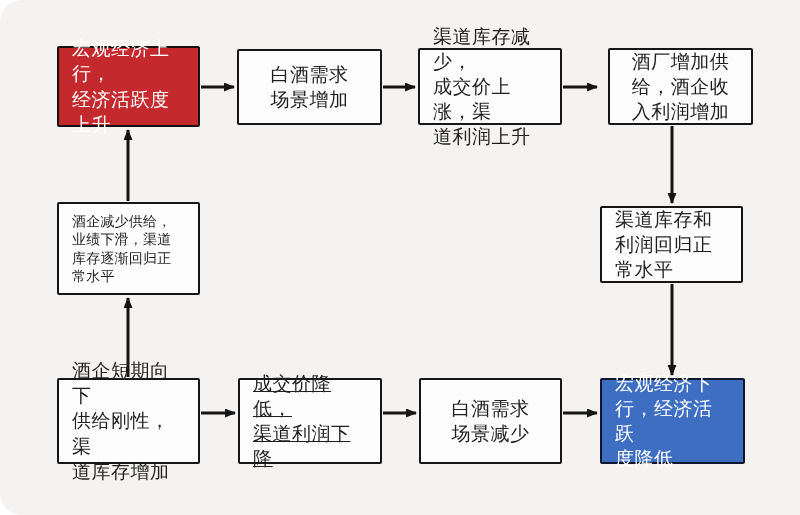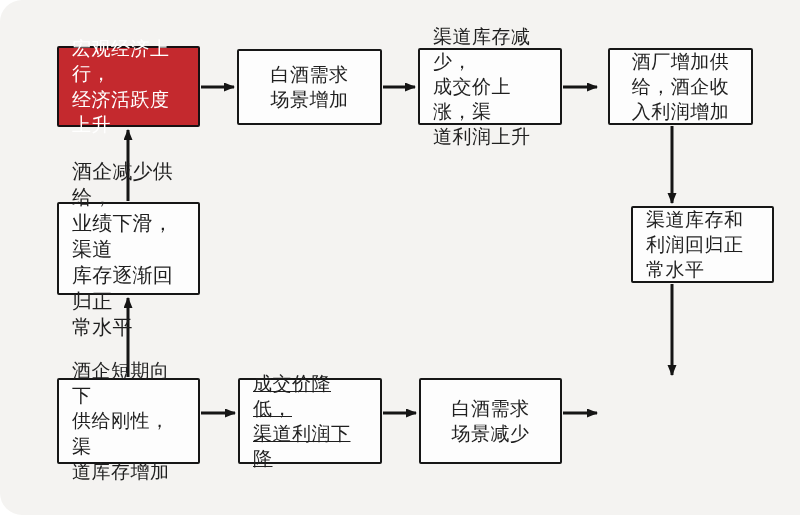--- a/index.html
+++ b/index.html
@@ -45,28 +45,28 @@
   .node--red {
     background: var(--accent_red, #c4292e);
     border-color: #181012;
     color: #ffffff;
   }
   .node--blue {
     background: var(--accent_blue, #3e6ec2);
     border-color: #10182b;
     color: #ffffff;
   }
-  .node--small { font-size: 20px; line-height: 1.3; letter-spacing: 0.2px; }
+  .node--small { font-size: 14px; line-height: 1.3; letter-spacing: 0.2px; }
 
   
   #n-macro_up        { left: 57px;  top: 46px;  width: 143px; height: 81px; }
   #n-demand_up       { left: 237px; top: 49px;  width: 145px; height: 76px; }
   #n-channel_up      { left: 418px; top: 48px;  width: 144px; height: 77px; }
   #n-supply_up       { left: 600px; top: 48px;  width: 145px; height: 77px; margin-left: 8px; }
-  #n-normalize_right { left: 600px; top: 206px; width: 143px; height: 77px; margin-left: 31px; }
+  #n-normalize_right { left: 600px; top: 206px; width: 143px; height: 77px; }
   #n-macro_down      { left: 600px; top: 378px; width: 145px; height: 86px; }
   #n-supply_rigidity { left: 57px;  top: 378px; width: 143px; height: 86px; }
   #n-price_down      { left: 238px; top: 378px; width: 144px; height: 86px; text-decoration: underline; }
   #n-demand_down     { left: 419px; top: 378px; width: 143px; height: 86px; }
   #n-normalize_left  { left: 57px;  top: 202px; width: 143px; height: 93px; }
 </style>
 </head>
 <body>
 
 <div class="canvas">
@@ -114,20 +114,25 @@
 给，酒企收
 入利润增加</div>
   </div>
 
   <div id="n-normalize_right" class="node">
     <div class="txt">渠道库存和
 利润回归正
 常水平</div>
   </div>
 
+  <div id="n-macro_down" class="node node--blue">
+    <div class="txt">宏观经济下
+行，经济活跃
+度降低</div>
+  </div>
 
   <div id="n-supply_rigidity" class="node">
     <div class="txt">酒企短期向下
 供给刚性，渠
 道库存增加</div>
   </div>
 
   <div id="n-price_down" class="node">
     <div class="txt">成交价降低，
 渠道利润下降</div>

